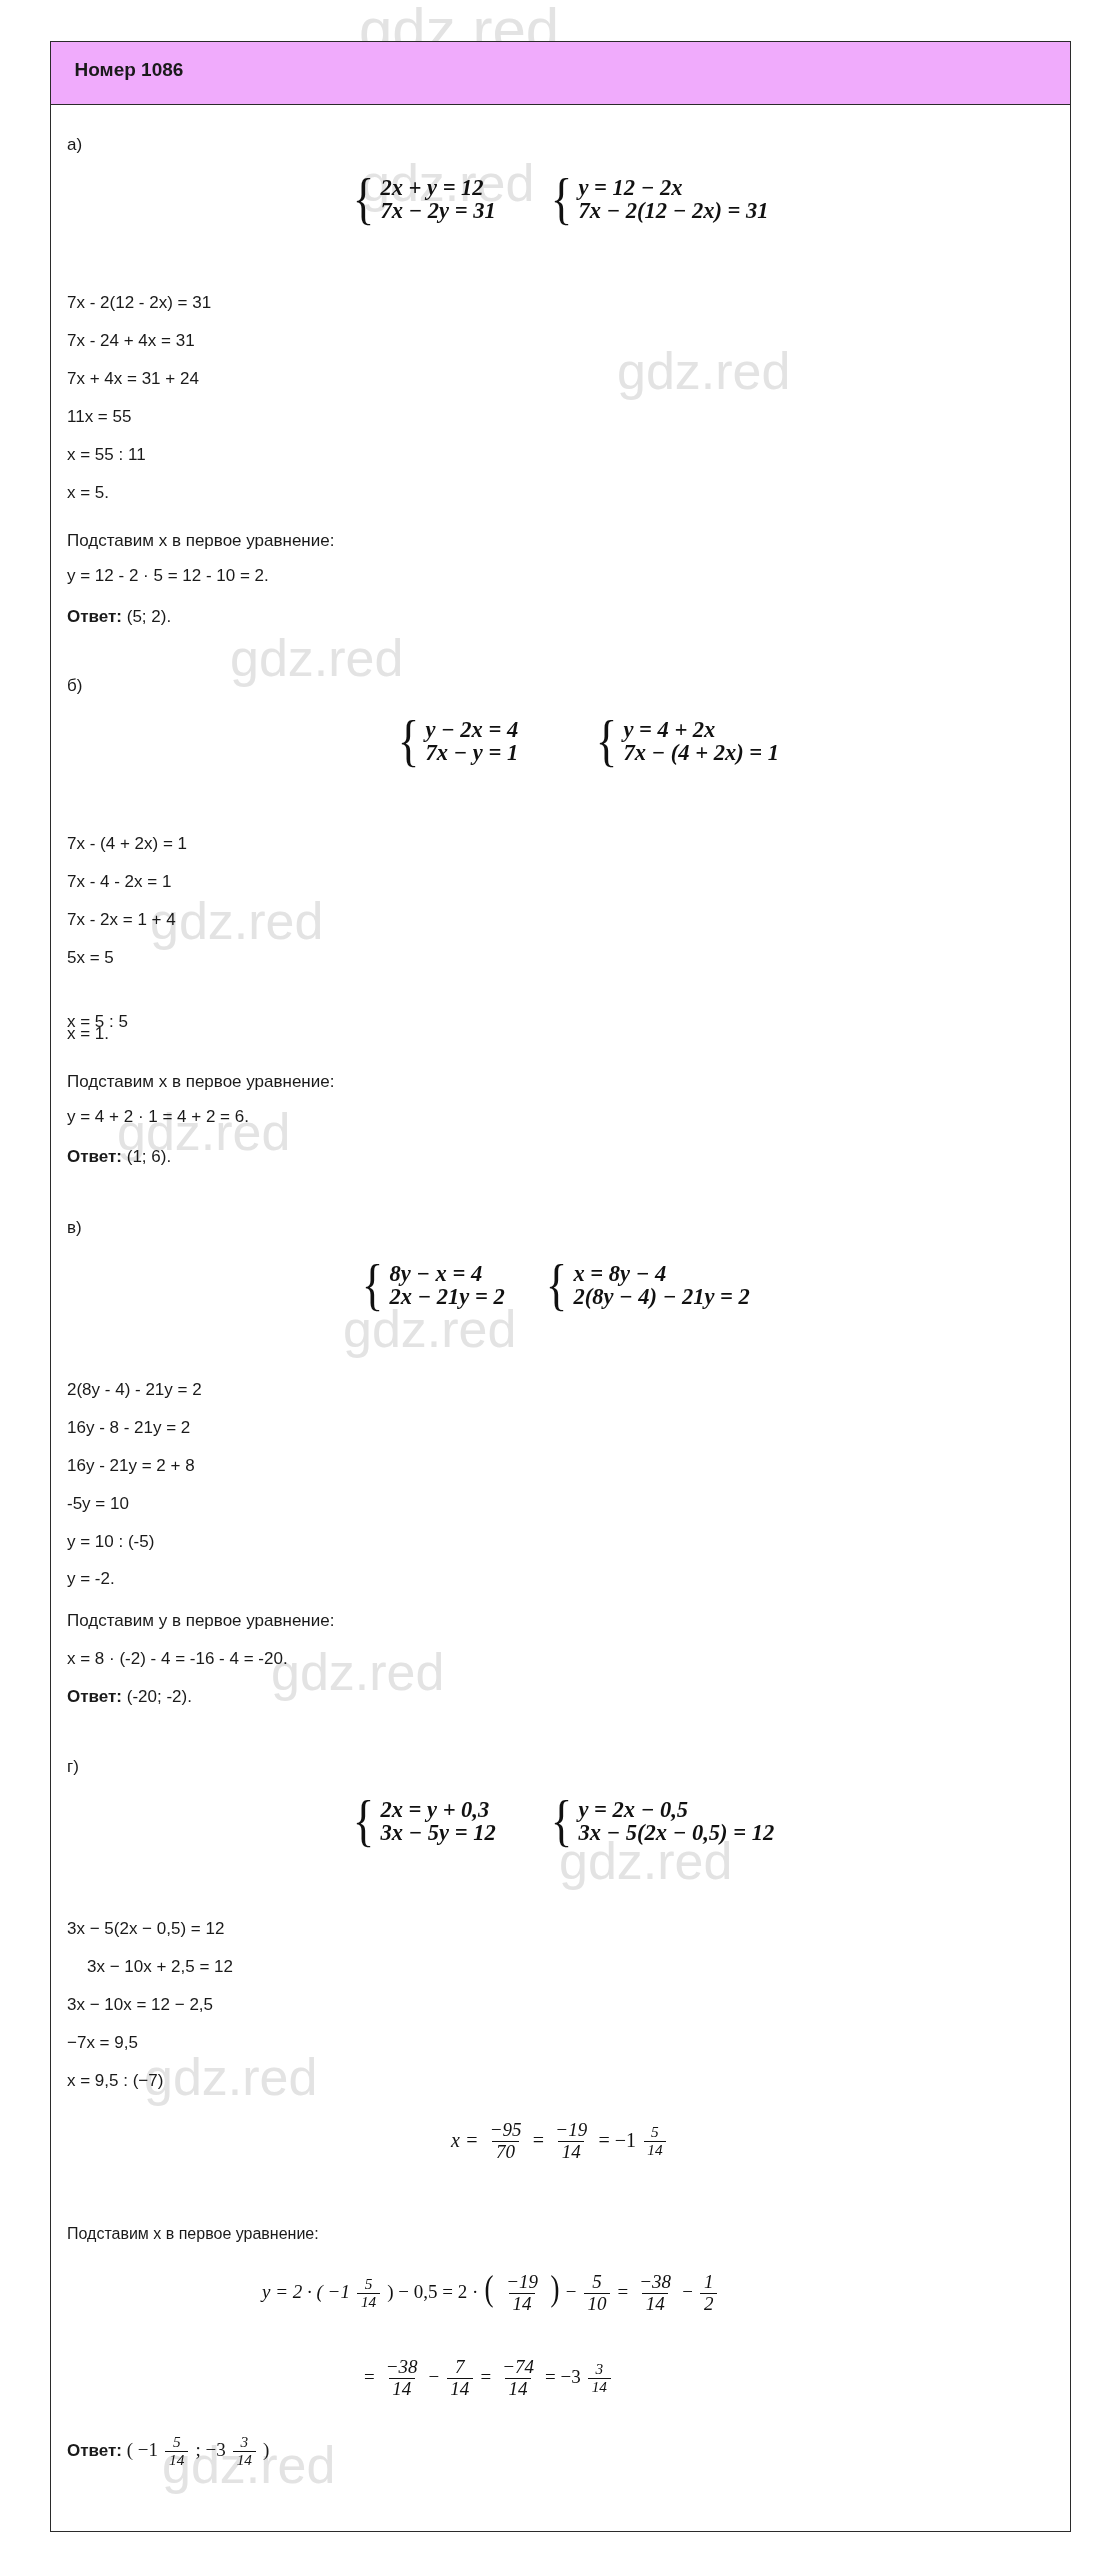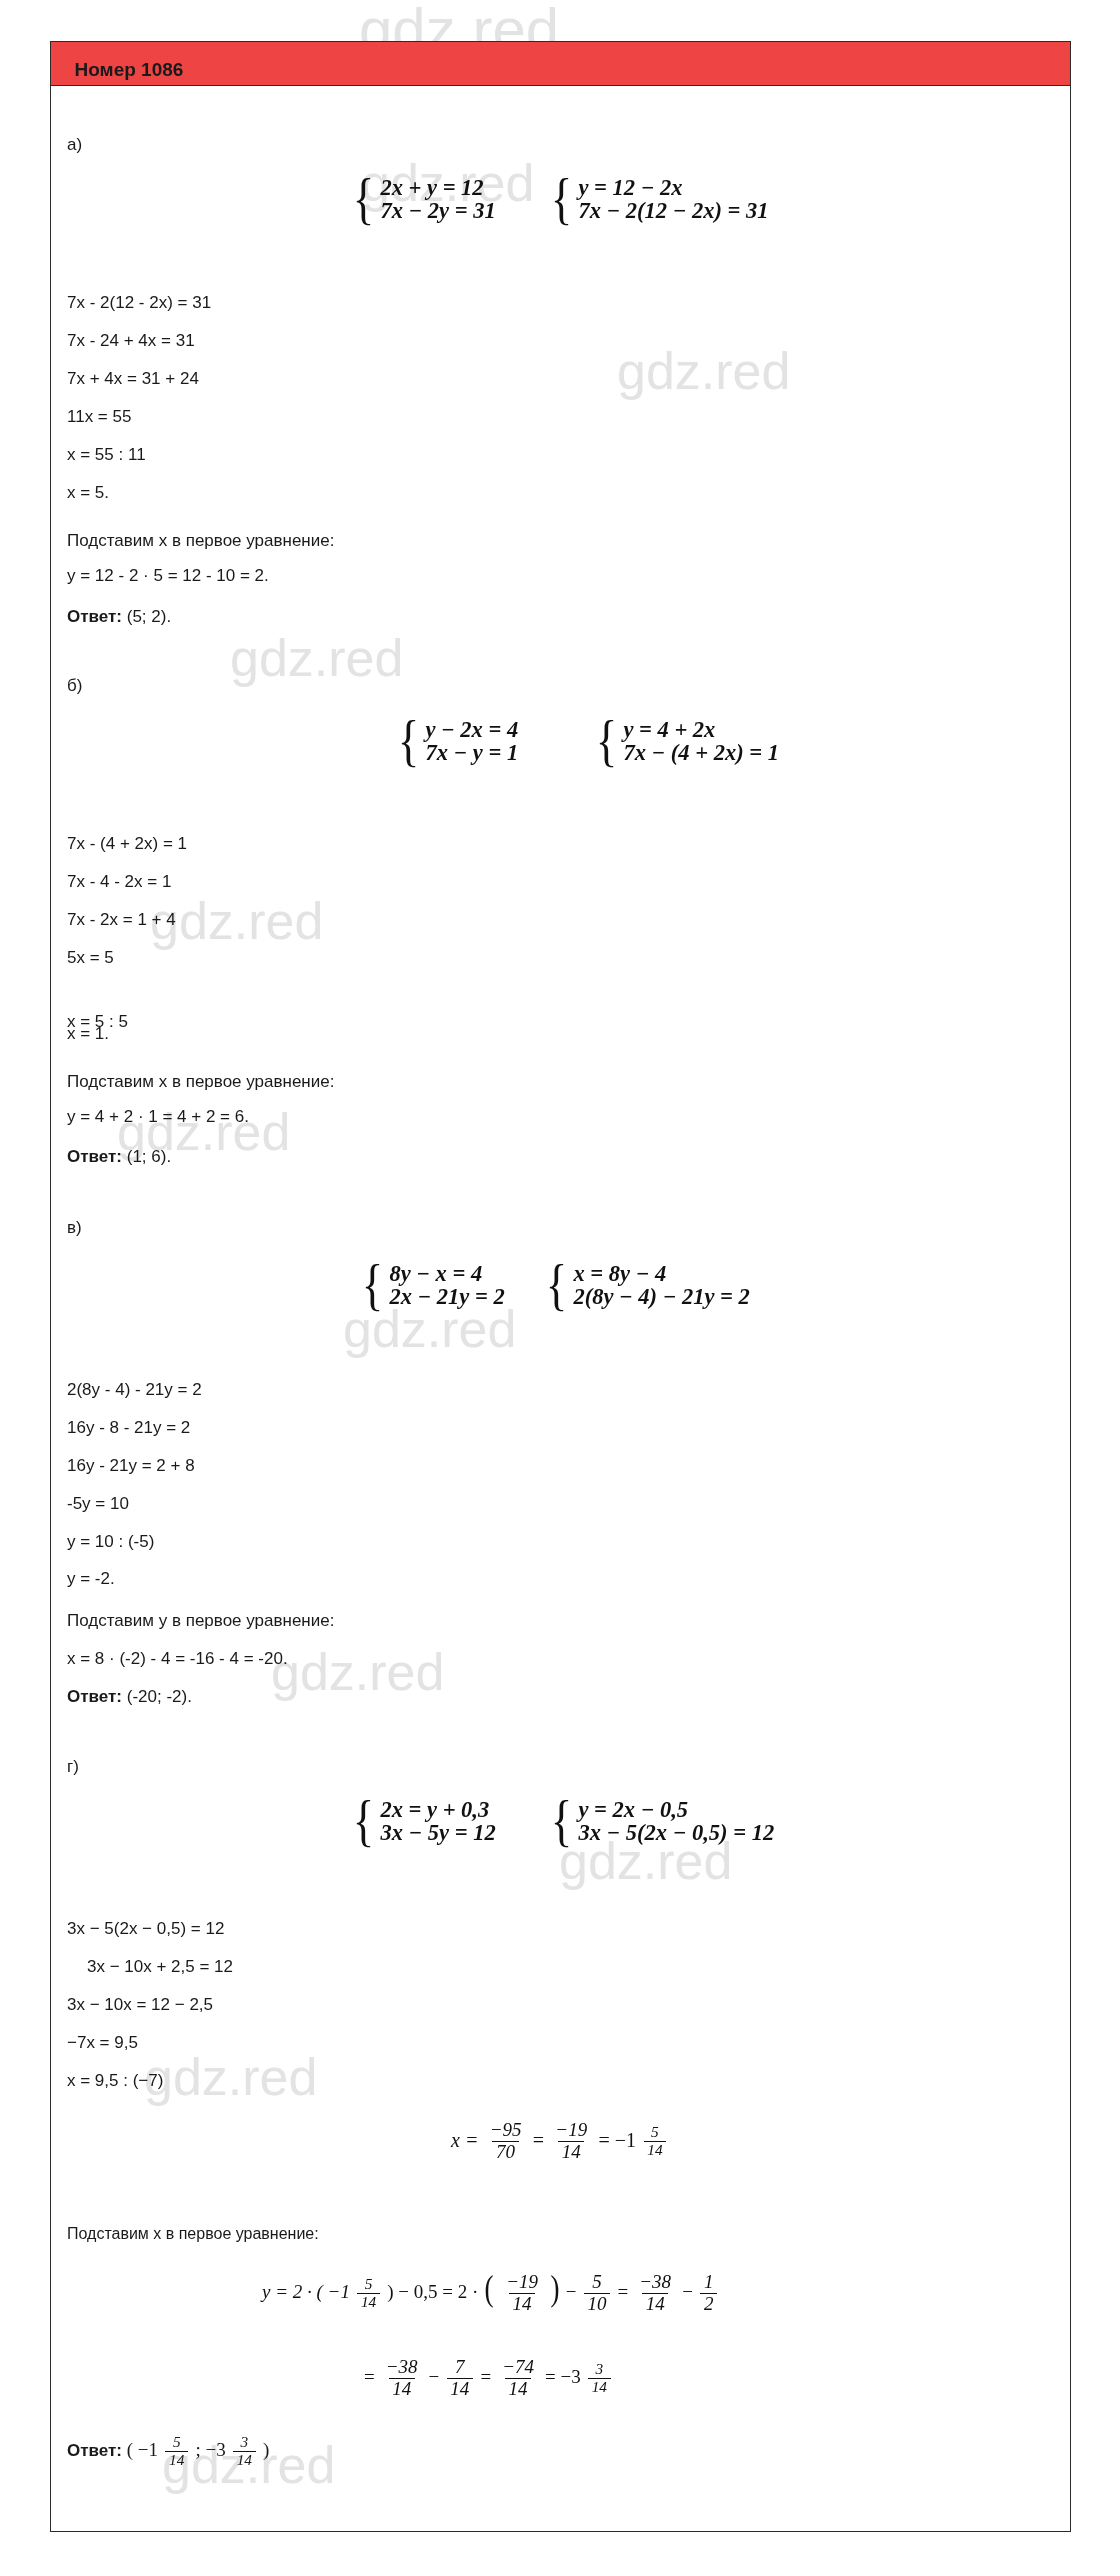--- a/index.html
+++ b/index.html
@@ -41,22 +41,22 @@
     border: 1.8px solid #2b2b2b;
     box-sizing: border-box;
     z-index: 1;
     background: transparent;
   }
   .title-bar {
     position: absolute;
     left: 0;
     top: 0;
     width: 100%;
-    height: 44px;
-    background: #ef4444;
+    height: 63px;
+    background: #f0abfc;
     border-bottom: 1.8px solid #2b2b2b;
     box-sizing: border-box;
   }
   .title-text {
     position: absolute;
     left: 23.5px;
     top: 17px;
     font-size: 19px;
     font-weight: bold;
     color: #1a1a1a;

